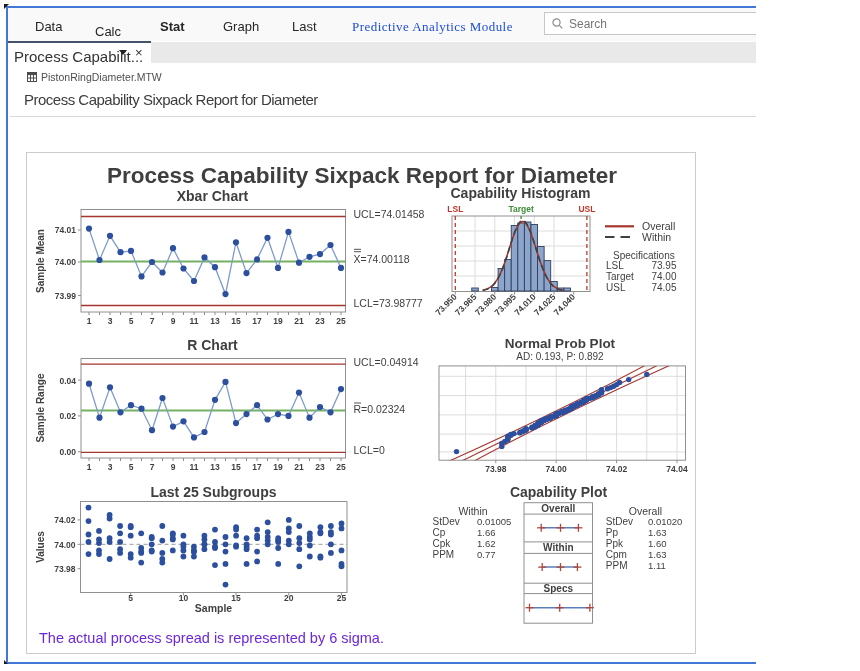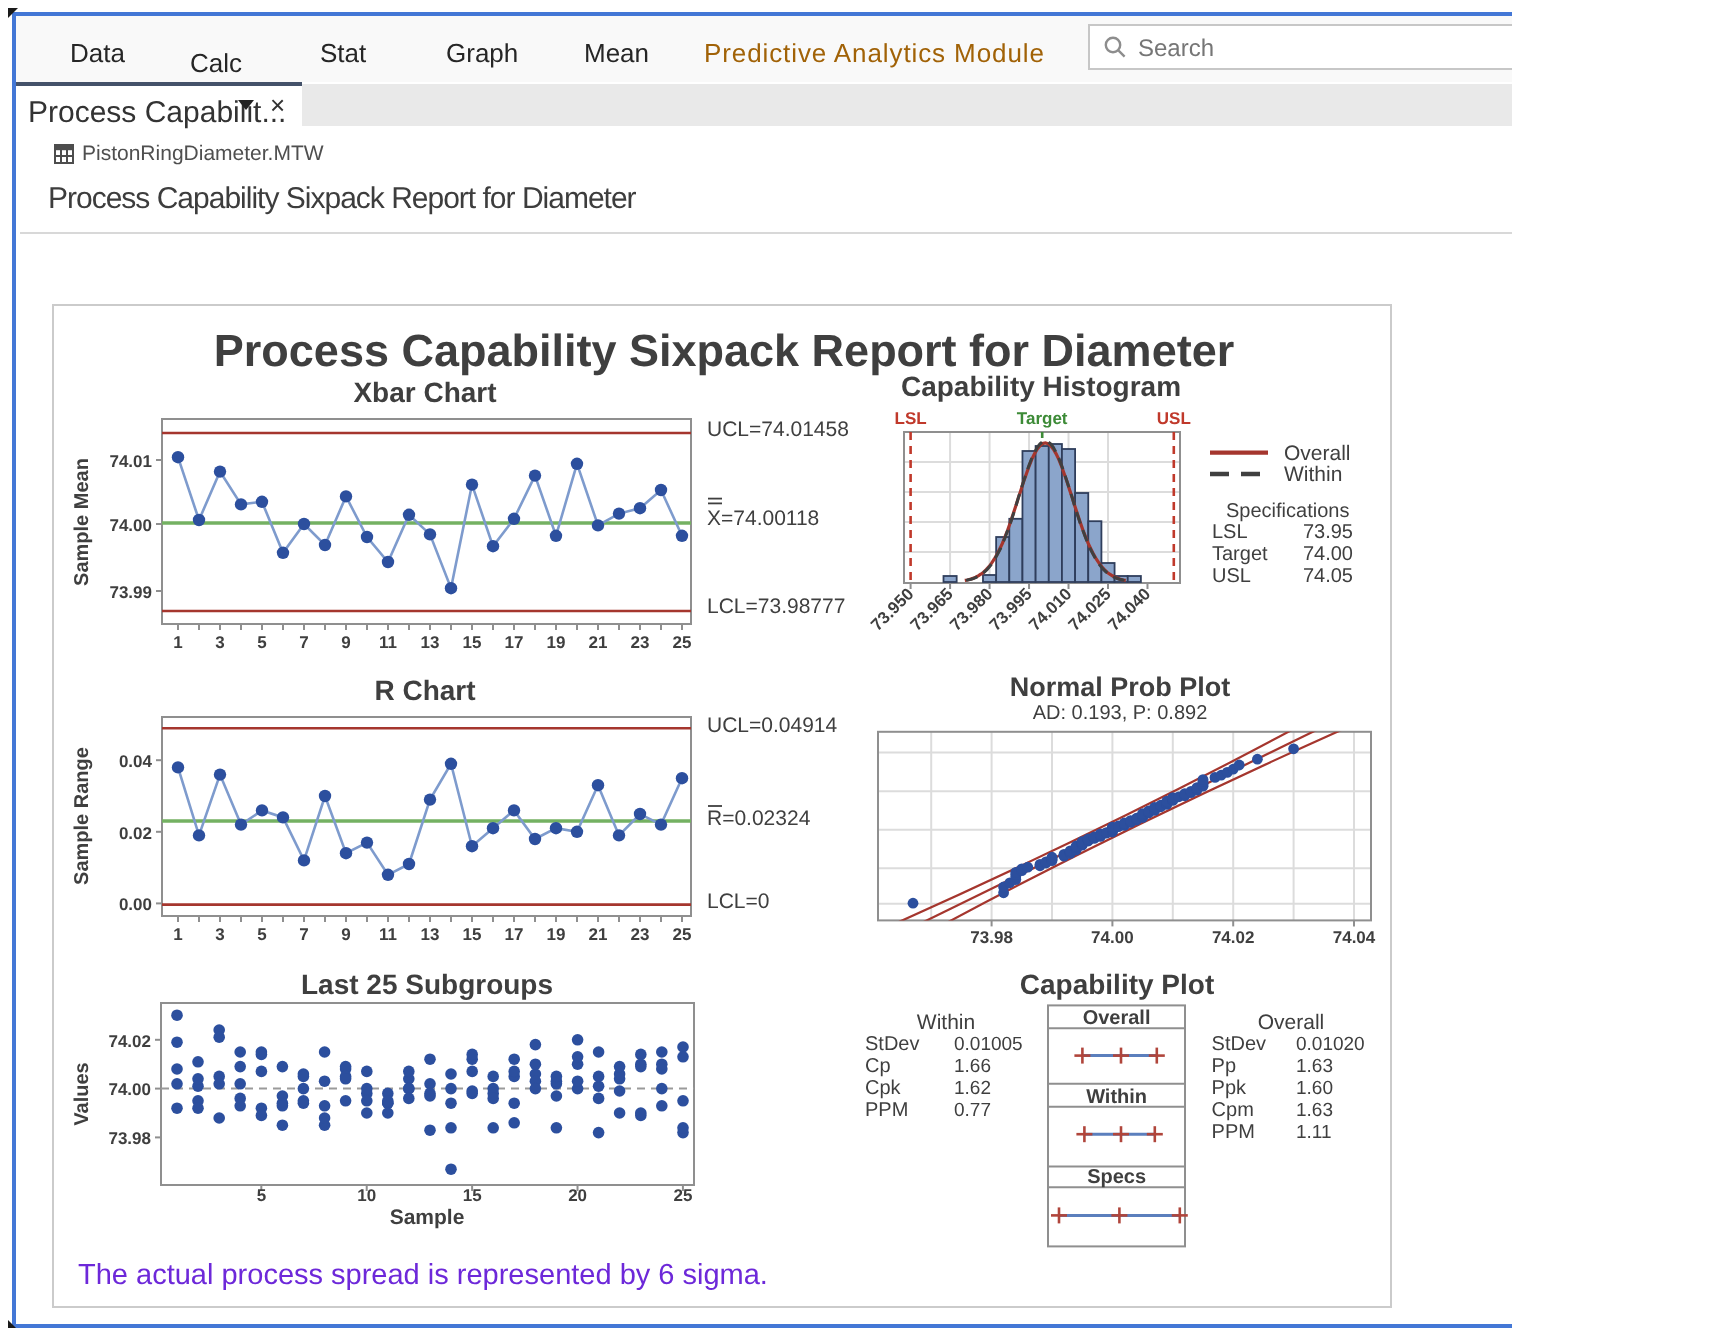--- a/index.html
+++ b/index.html
@@ -8,24 +8,24 @@
 <body>
 <div id="root">
   <div class="abs" style="left:6px;top:6px;width:849px;height:658px;border:2px solid #4377d6;background:#fff;"></div>
   <div class="abs" style="left:4px;top:4px;width:0;height:0;border-top:5px solid #1a1a1a;border-right:5px solid transparent;"></div>
   <div class="abs" style="left:4px;top:660px;width:0;height:0;border-bottom:4px solid #1a1a1a;border-right:4px solid transparent;"></div>
   <div class="abs" style="left:851px;top:660px;width:0;height:0;border-bottom:4px solid #1a1a1a;border-left:4px solid transparent;"></div>
 
   <div class="abs" style="left:8px;top:8px;width:845px;height:33px;background:#f9f9f9;"></div>
   <div class="abs" style="left:35px;top:19px;font-size:13px;color:#262626;">Data</div>
   <div class="abs" style="left:95px;top:24px;font-size:13px;color:#262626;">Calc</div>
-  <div class="abs" style="left:160px;top:19px;font-size:13px;color:#262626;">Stat</div>
+  <div class="abs" style="left:160px;top:19px;font-size:13px;color:#262626;font-weight:bold;">Stat</div>
   <div class="abs" style="left:223px;top:19px;font-size:13px;color:#262626;text-align:right;">Graph</div>
-  <div class="abs" style="left:292px;top:19px;font-size:13px;color:#262626;">Mean</div>
-  <div class="abs" style="left:352px;top:19px;font-size:13px;letter-spacing:0.45px;color:#a16207;">Predictive Analytics Module</div>
+  <div class="abs" style="left:292px;top:19px;font-size:13px;color:#262626;">Last</div>
+  <div class="abs" style="left:352px;top:19px;font-size:13px;letter-spacing:0.45px;color:#1d4ed8;font-family:Liberation Serif, serif;">Predictive Analytics Module</div>
 
   <div class="abs" style="left:544px;top:12px;width:309px;height:23px;border:1px solid #c7c7c7;background:#fff;"></div>
   <svg class="abs" style="left:551px;top:17px;" width="13" height="13" viewBox="0 0 13 13">
       <circle cx="5.5" cy="5.5" r="3.6" fill="none" stroke="#8d8d8d" stroke-width="1.2"></circle>
       <line x1="8.3" y1="8.3" x2="11.3" y2="11.3" stroke="#8d8d8d" stroke-width="1.2"></line>
     </svg>
   <div class="abs" style="left:569px;top:17px;font-size:12px;color:#767676;">Search</div>
 
   <div class="abs" style="left:151px;top:42px;width:702px;height:21px;background:#e9e9e9;"></div>
   <div class="abs" style="left:8px;top:41px;width:143px;height:2px;background:#44526a;"></div>

